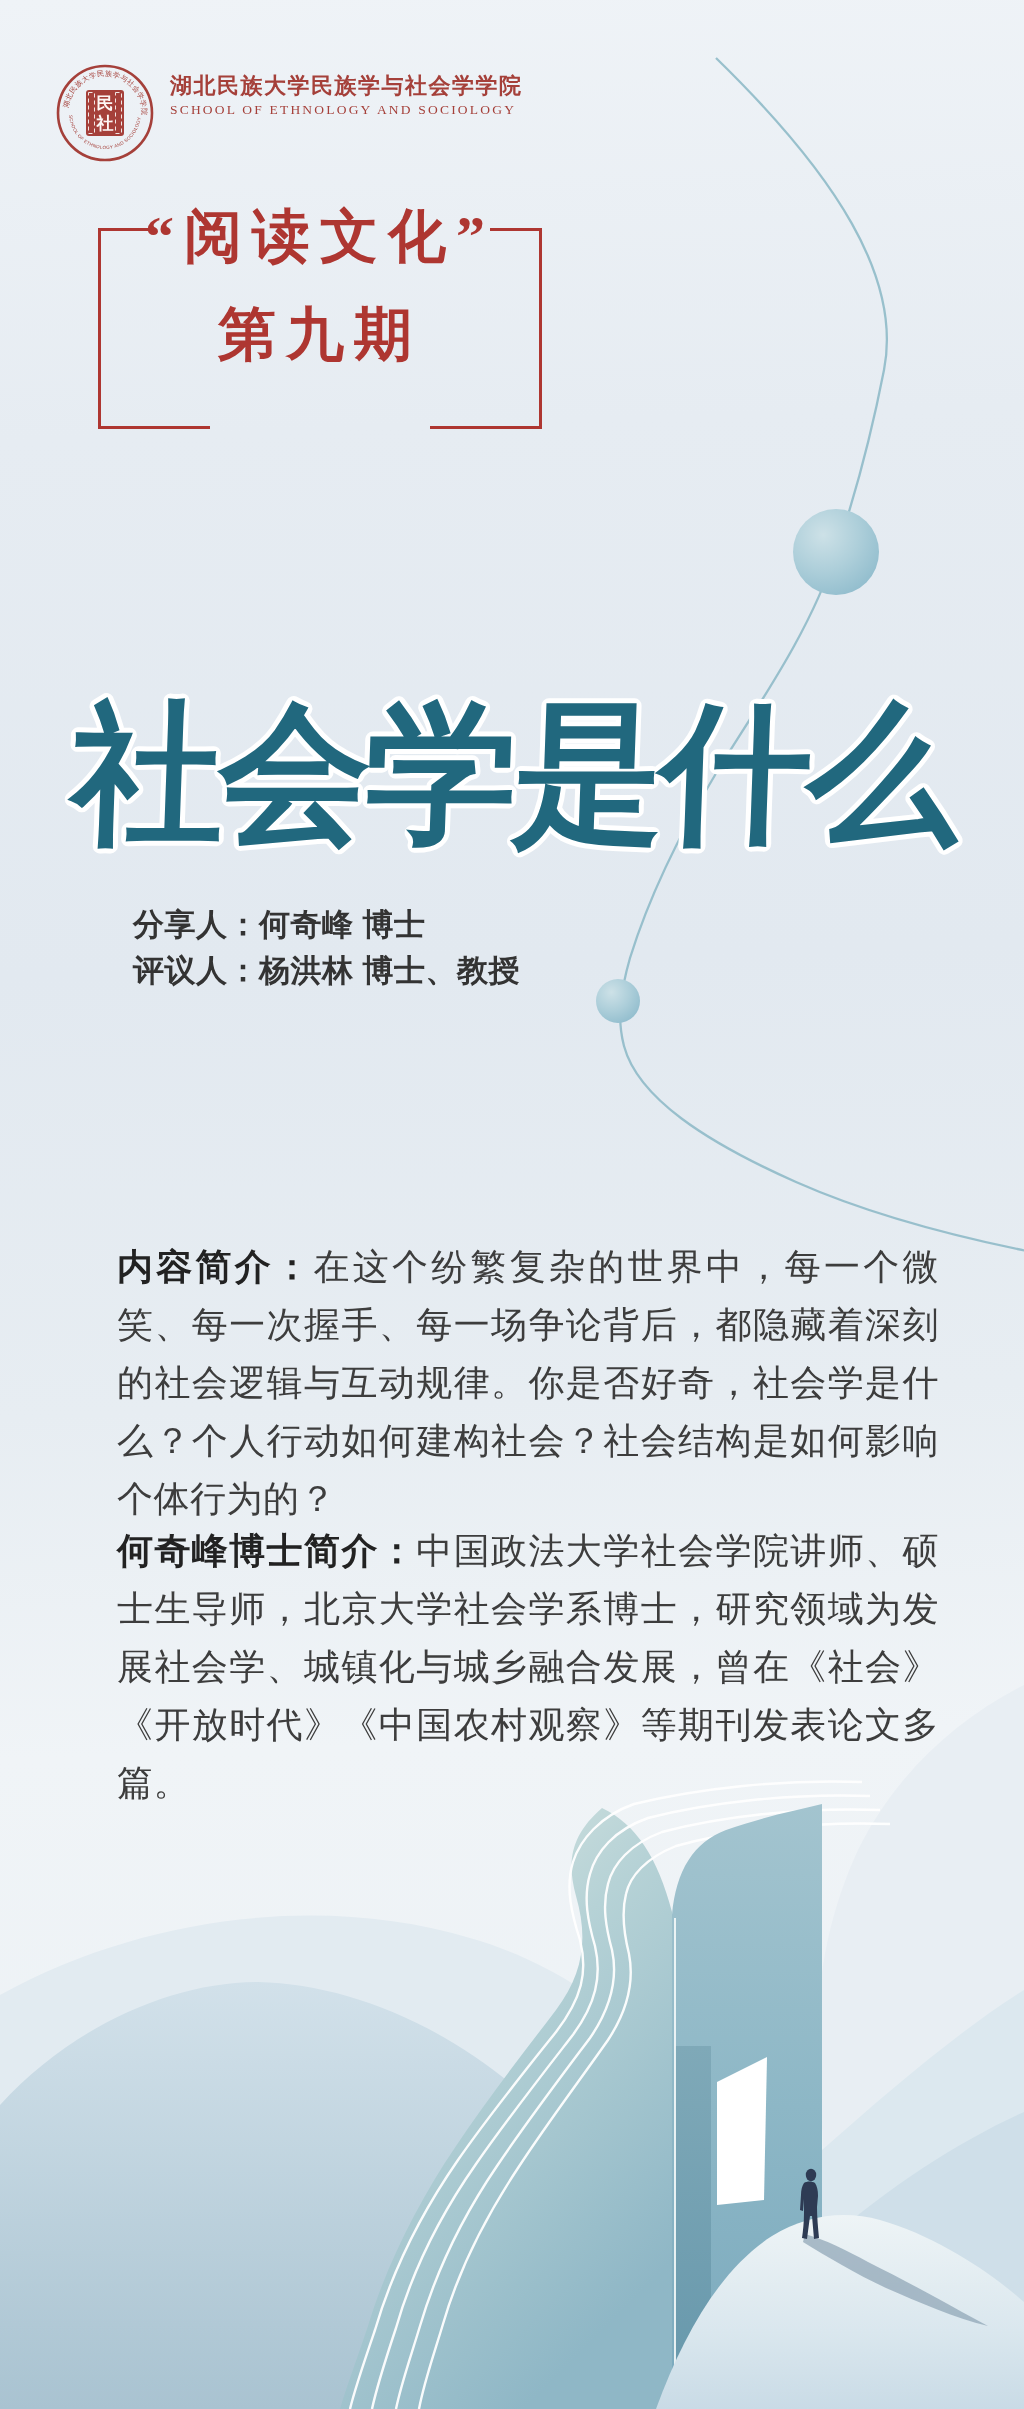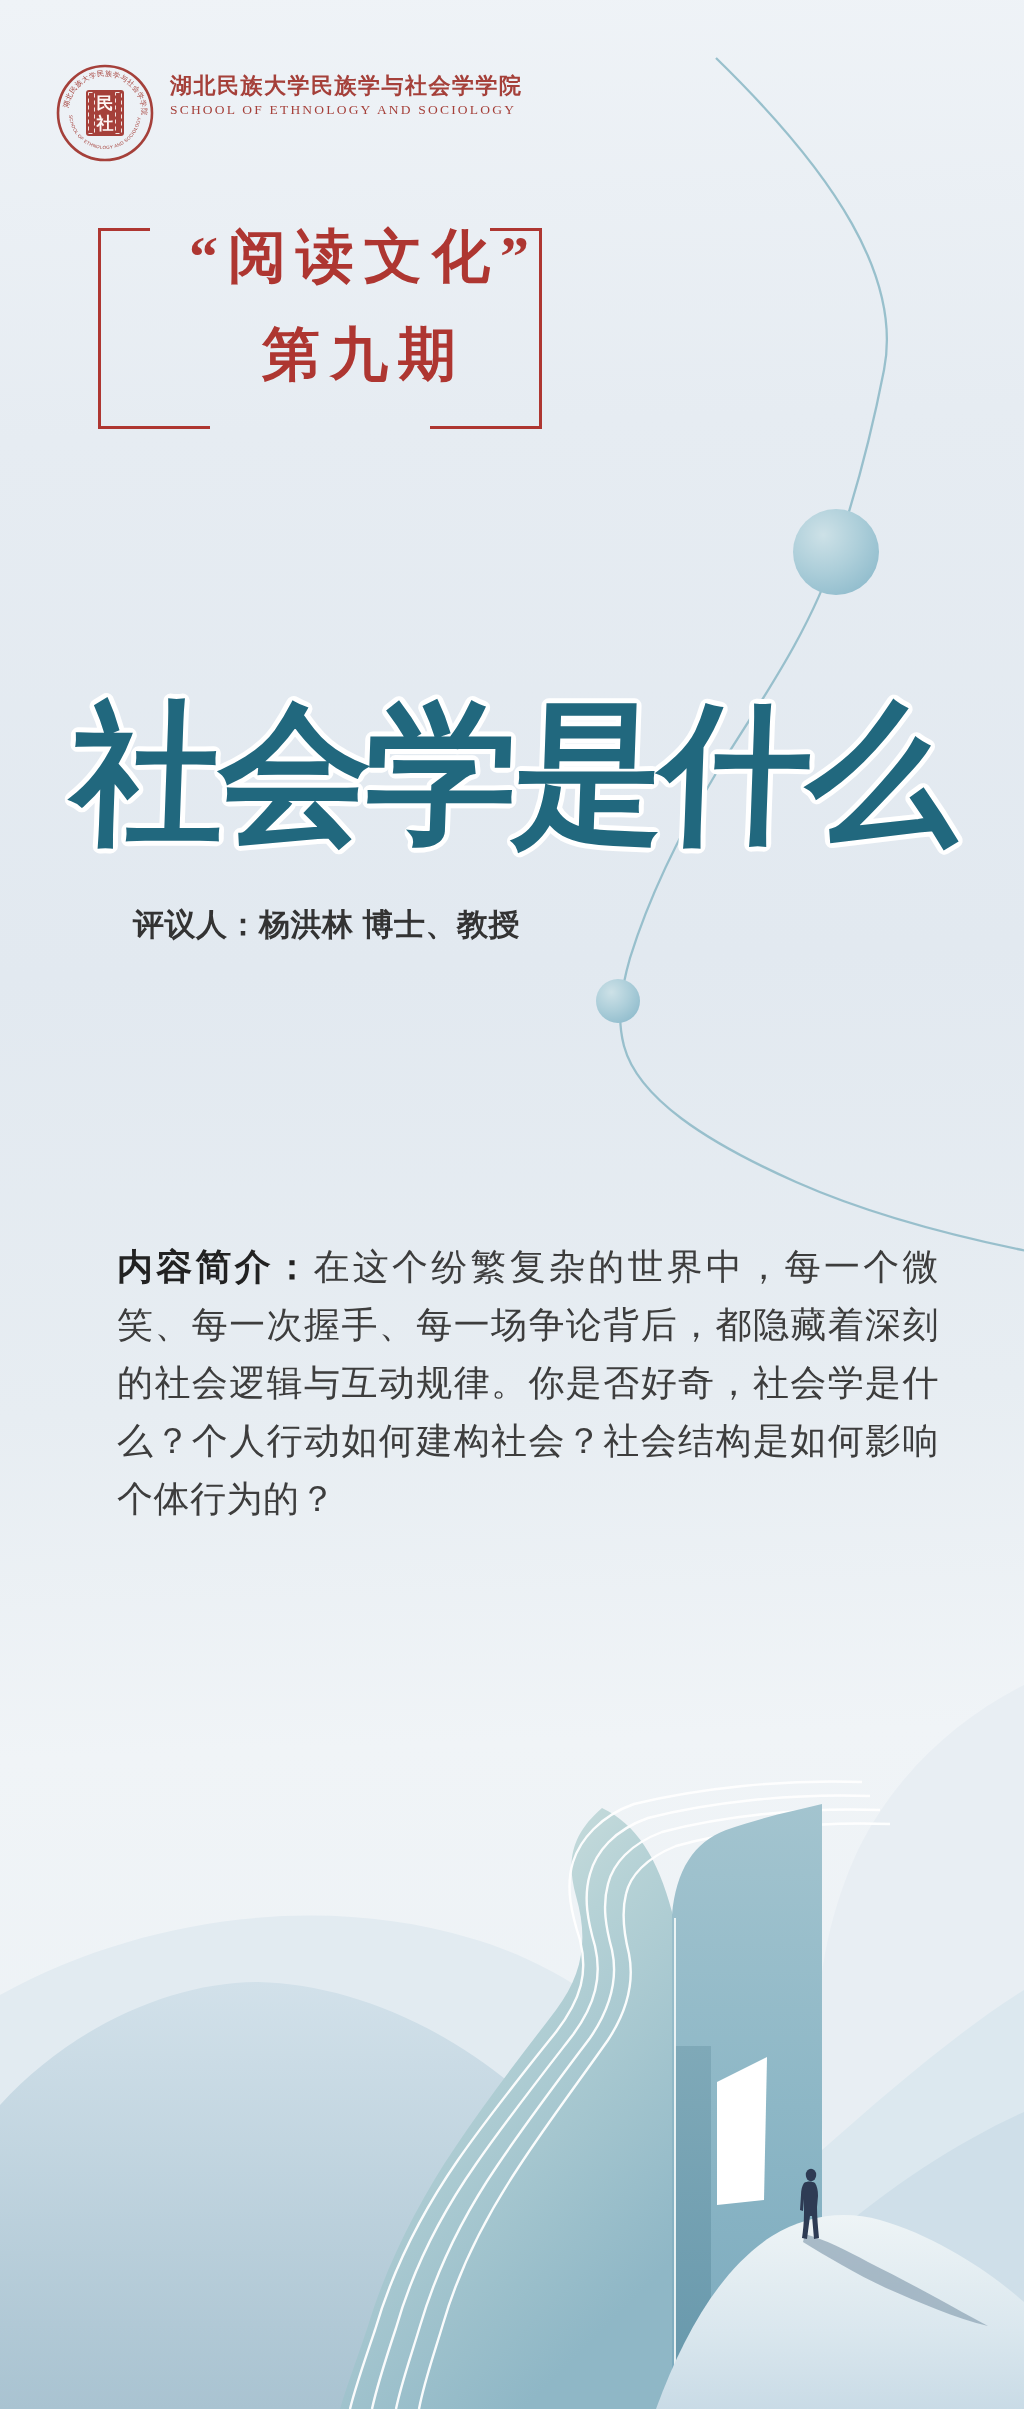--- a/index.html
+++ b/index.html
@@ -17,22 +17,22 @@
   .logo-en{font-family:"Liberation Serif","DejaVu Serif",serif;font-size:13.5px;letter-spacing:2.2px;margin-top:3px;}
   
   .series{position:absolute;left:98px;top:228px;width:444px;height:201px;}
   .series .v{position:absolute;top:0;width:3px;height:100%;background:#ae3631;}
   .series .v.left{left:0;} .series .v.right{right:0;}
   .series .h{position:absolute;height:3px;background:#ae3631;}
   .series .h.tl{left:0;top:0;width:52px;}
   .series .h.tr{right:0;top:0;width:52px;}
   .series .h.bl{left:0;bottom:0;width:112px;}
   .series .h.br{right:0;bottom:0;width:112px;}
-  .series-lines{position:absolute;left:98px;top:208px;width:444px;text-align:center;
-    color:#ae3631;font-family:"Liberation Serif","DejaVu Serif",serif;font-weight:bold;margin-left:44px;}
+  .series-lines{position:absolute;left:98px;top:188px;width:444px;text-align:center;
+    color:#ae3631;font-family:"Liberation Serif","DejaVu Serif",serif;font-weight:bold;}
   .series-line{font-size:58px;line-height:98px;letter-spacing:10px;white-space:nowrap;}
   
   .title-svg{position:absolute;left:0;top:683px;width:1024px;height:175px;}
   
   .details{position:absolute;left:133px;top:902px;color:#333;font-weight:bold;
     font-size:31px;line-height:45.5px;letter-spacing:0.5px;}
   
   .para{position:absolute;left:117px;width:822px;color:#3d3d3d;
     font-size:36px;line-height:58px;letter-spacing:0.5px;text-align:justify;}
   .para .lbl{font-weight:bold;color:#222;}
@@ -160,19 +160,21 @@
     <div class="series-line">第九期</div>
   </div>
 
   <svg class="title-svg" viewBox="0 0 1024 175">
     <g transform="skewX(-2)">
       <text x="516" y="143" text-anchor="middle" font-size="152" font-weight="900" font-family="Liberation Sans, DejaVu Sans, sans-serif" fill="#21687e" stroke="#ffffff" stroke-width="10" stroke-linejoin="round" paint-order="stroke" letter-spacing="-5">社会学是什么</text>
     </g>
   </svg>
 
   <div class="details">
+    <div>分享人：何奇峰 博士</div>
     <div>评议人：杨洪林 博士、教授</div>
   </div>
 
   <div class="para intro"><span class="lbl">内容简介：</span><span>在这个纷繁复杂的世界中，每一个微笑、每一次握手、每一场争论背后，都隐藏着深刻的社会逻辑与互动规律。你是否好奇，社会学是什么？个人行动如何建构社会？社会结构是如何影响个体行为的？</span></div>
 
+  <div class="para bio"><span class="lbl">何奇峰博士简介：</span><span>中国政法大学社会学院讲师、硕士生导师，北京大学社会学系博士，研究领域为发展社会学、城镇化与城乡融合发展，曾在《社会》《开放时代》《中国农村观察》等期刊发表论文多篇。</span></div>
 
 </div>
 
 </body></html>

